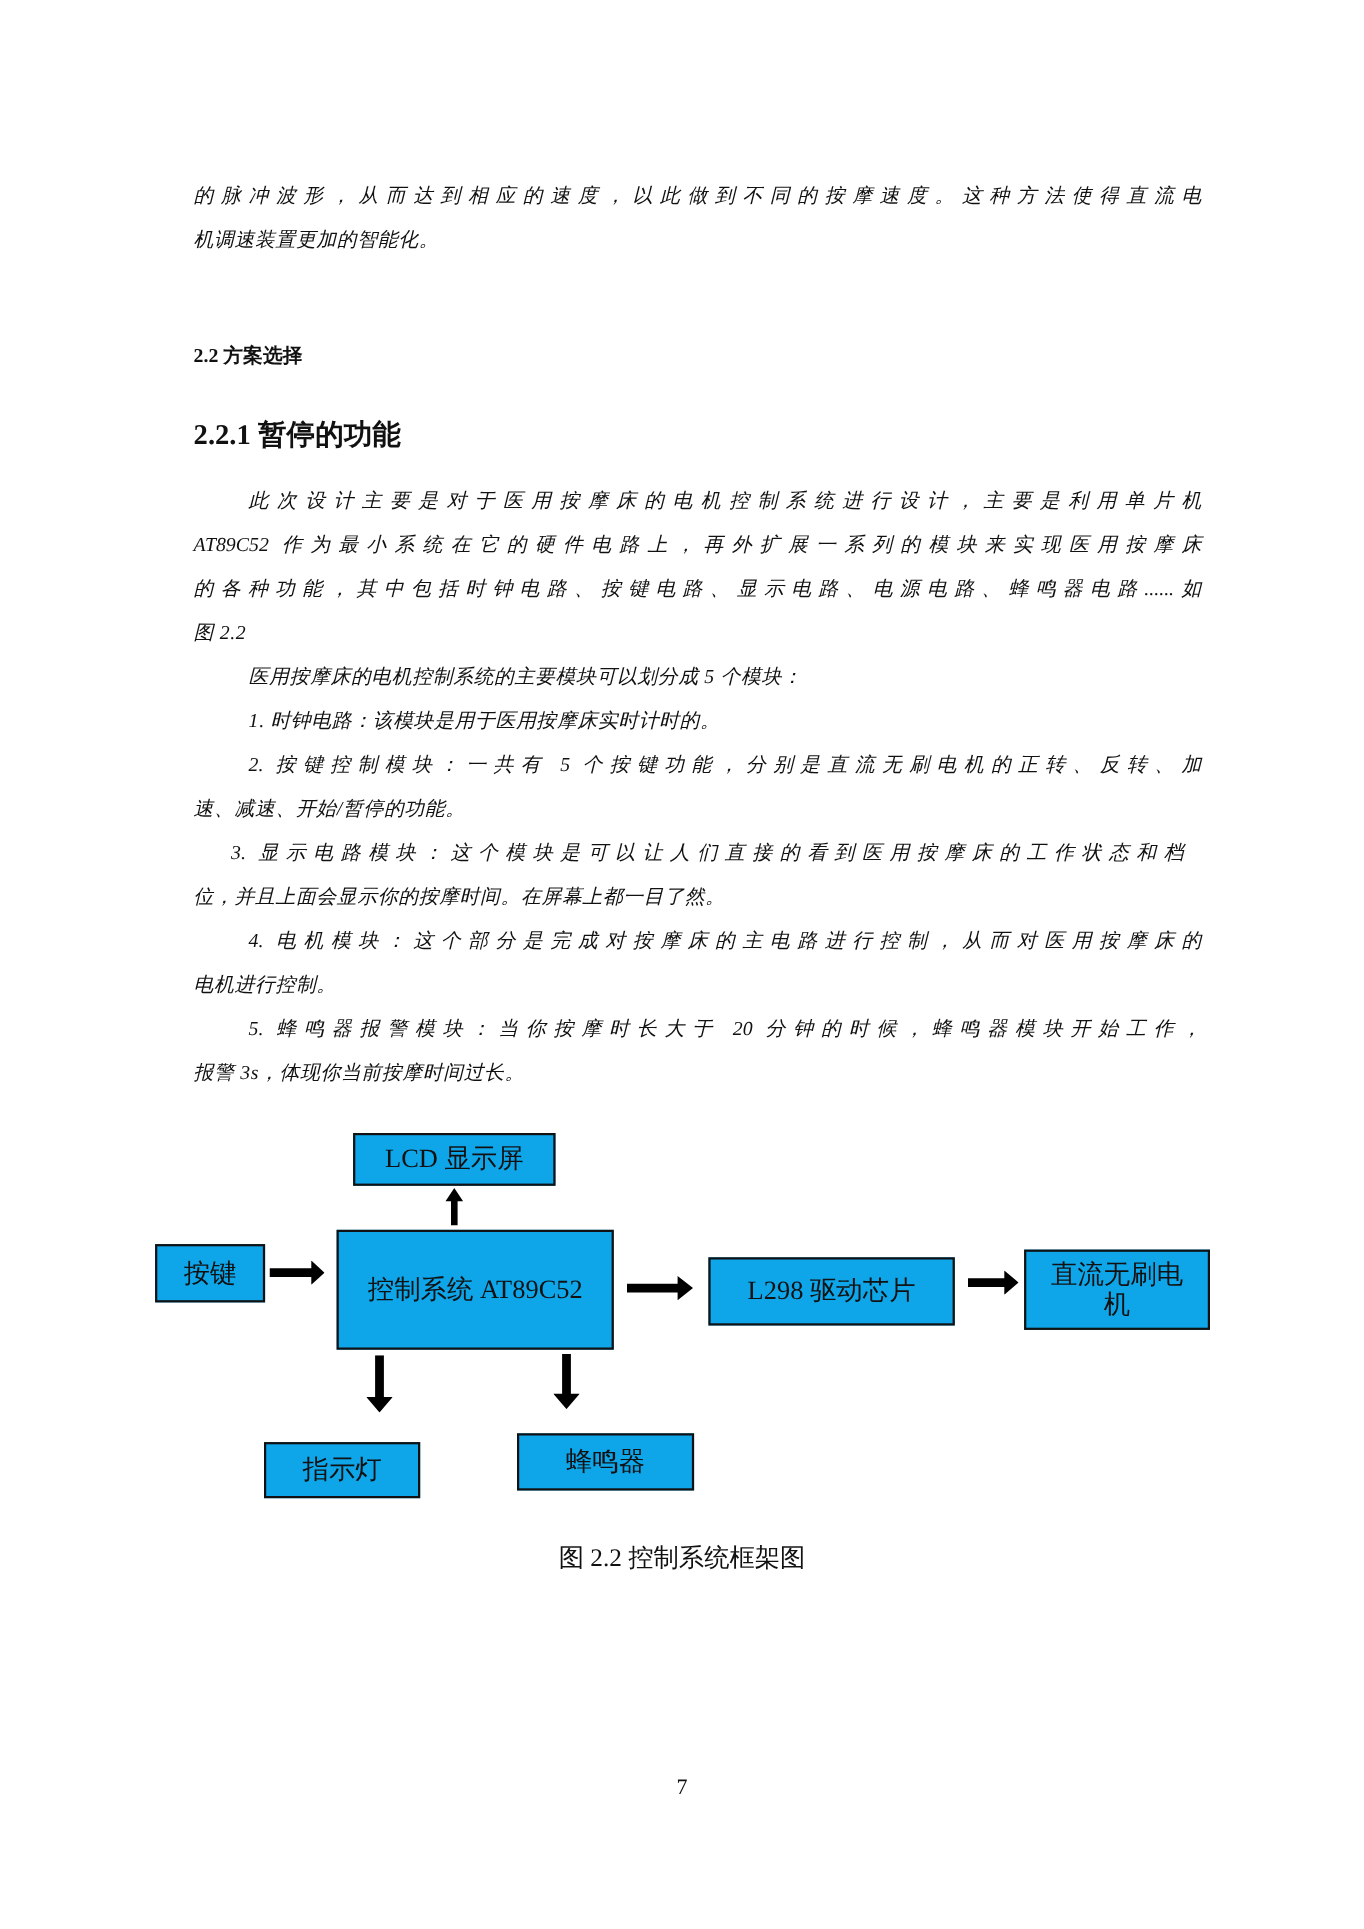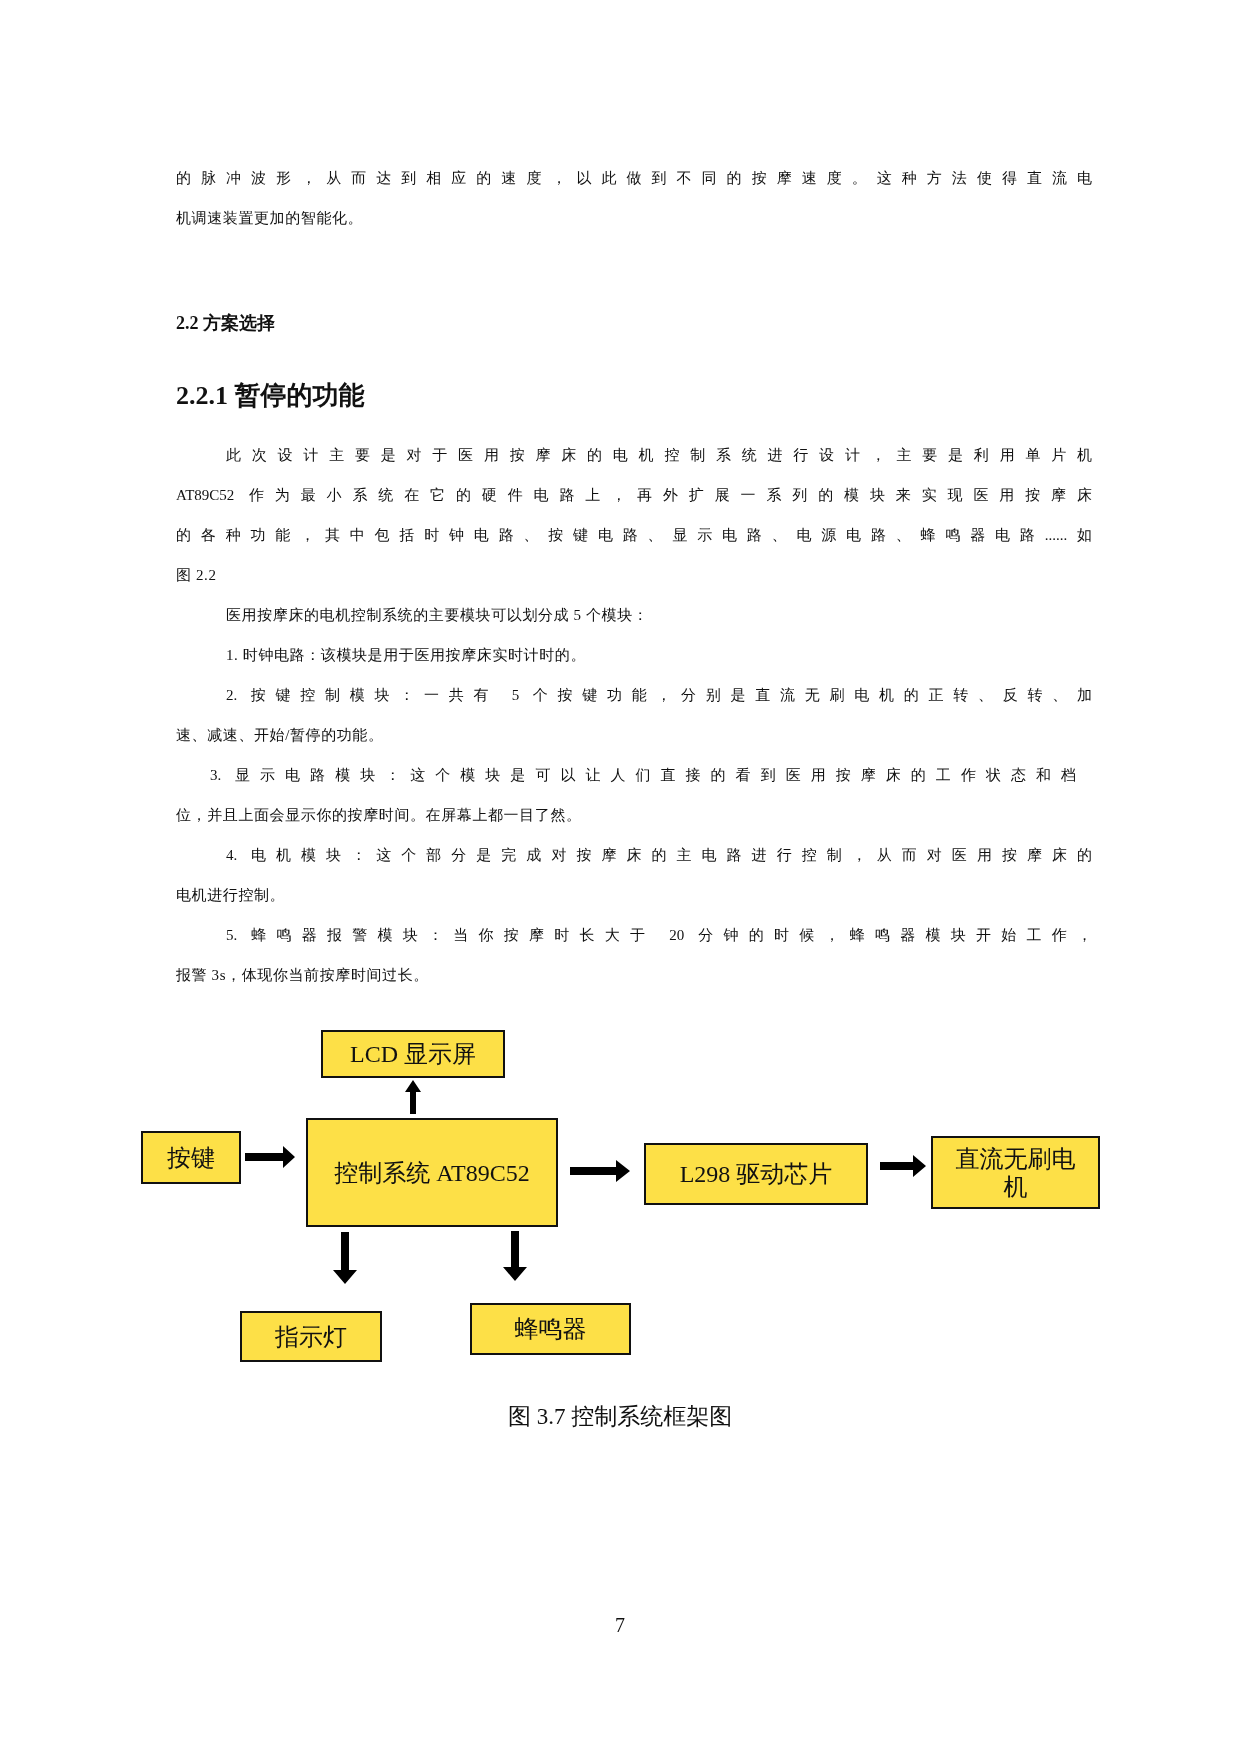--- a/index.html
+++ b/index.html
@@ -1,23 +1,23 @@
 <!DOCTYPE html>
 <html><head>
 <meta charset="utf-8">
 <style>
   html, body { margin: 0; padding: 0; background: #ffffff; }
   body { width: 1240px; height: 1754px; position: relative; overflow: hidden;
          font-family: "Liberation Serif", "DejaVu Serif", serif; color: #111; }
-  .line { position: absolute; left: 176px; font-size: 15px; line-height: 30px; white-space: nowrap; letter-spacing: 0.6px; }
+  .line { position: absolute; left: 176px; font-size: 18px; line-height: 30px; white-space: nowrap; letter-spacing: 0.6px; font-style: italic; }
   .justify { width: 916px; text-align: justify; text-align-last: justify; letter-spacing: 0; }
   .h2 { position: absolute; left: 176px; font-size: 18px; font-weight: bold; line-height: 34px; white-space: nowrap; }
   .h3 { position: absolute; left: 176px; font-size: 26px; font-weight: bold; line-height: 34px; white-space: nowrap; }
   .box { position: absolute; border: 2.5px solid #111; box-sizing: border-box; display: flex;
-         align-items: center; justify-content: center; text-align: center; font-size: 24px; line-height: 28px; background: #fde047; }
+         align-items: center; justify-content: center; text-align: center; font-size: 24px; line-height: 28px; background: #0ea5e9; }
   .arrow { position: absolute; }
   .caption { position: absolute; left: 0; width: 1240px; text-align: center; top: 1402px; font-size: 23px; line-height: 30px; }
   .pagenum { position: absolute; left: 0; width: 1240px; text-align: center; top: 1612px; font-size: 20px; line-height: 26px; }
 </style>
 </head>
 <body>
 
 <div class="line justify" style="top:163px;">的脉冲波形，从而达到相应的速度，以此做到不同的按摩速度。这种方法使得直流电</div>
 <div class="line" style="top:203px;">机调速装置更加的智能化。</div>
 
@@ -88,15 +88,15 @@
     <polygon points="0,7 33,7 33,0 46,11 33,22 33,15 0,15" fill="#000"></polygon>
   </svg>
   <svg class="arrow" style="left:333px; top:1232px;" width="24" height="52">
     <polygon points="8,0 16,0 16,38 24,38 12,52 0,38 8,38" fill="#000"></polygon>
   </svg>
   <svg class="arrow" style="left:503px; top:1231px;" width="24" height="50">
     <polygon points="8,0 16,0 16,36 24,36 12,50 0,36 8,36" fill="#000"></polygon>
   </svg>
 </div>
 
-<div class="caption">图 3.7 控制系统框架图</div>
+<div class="caption">图 2.2 控制系统框架图</div>
 
 <div class="pagenum">7</div>
 
 </body></html>

